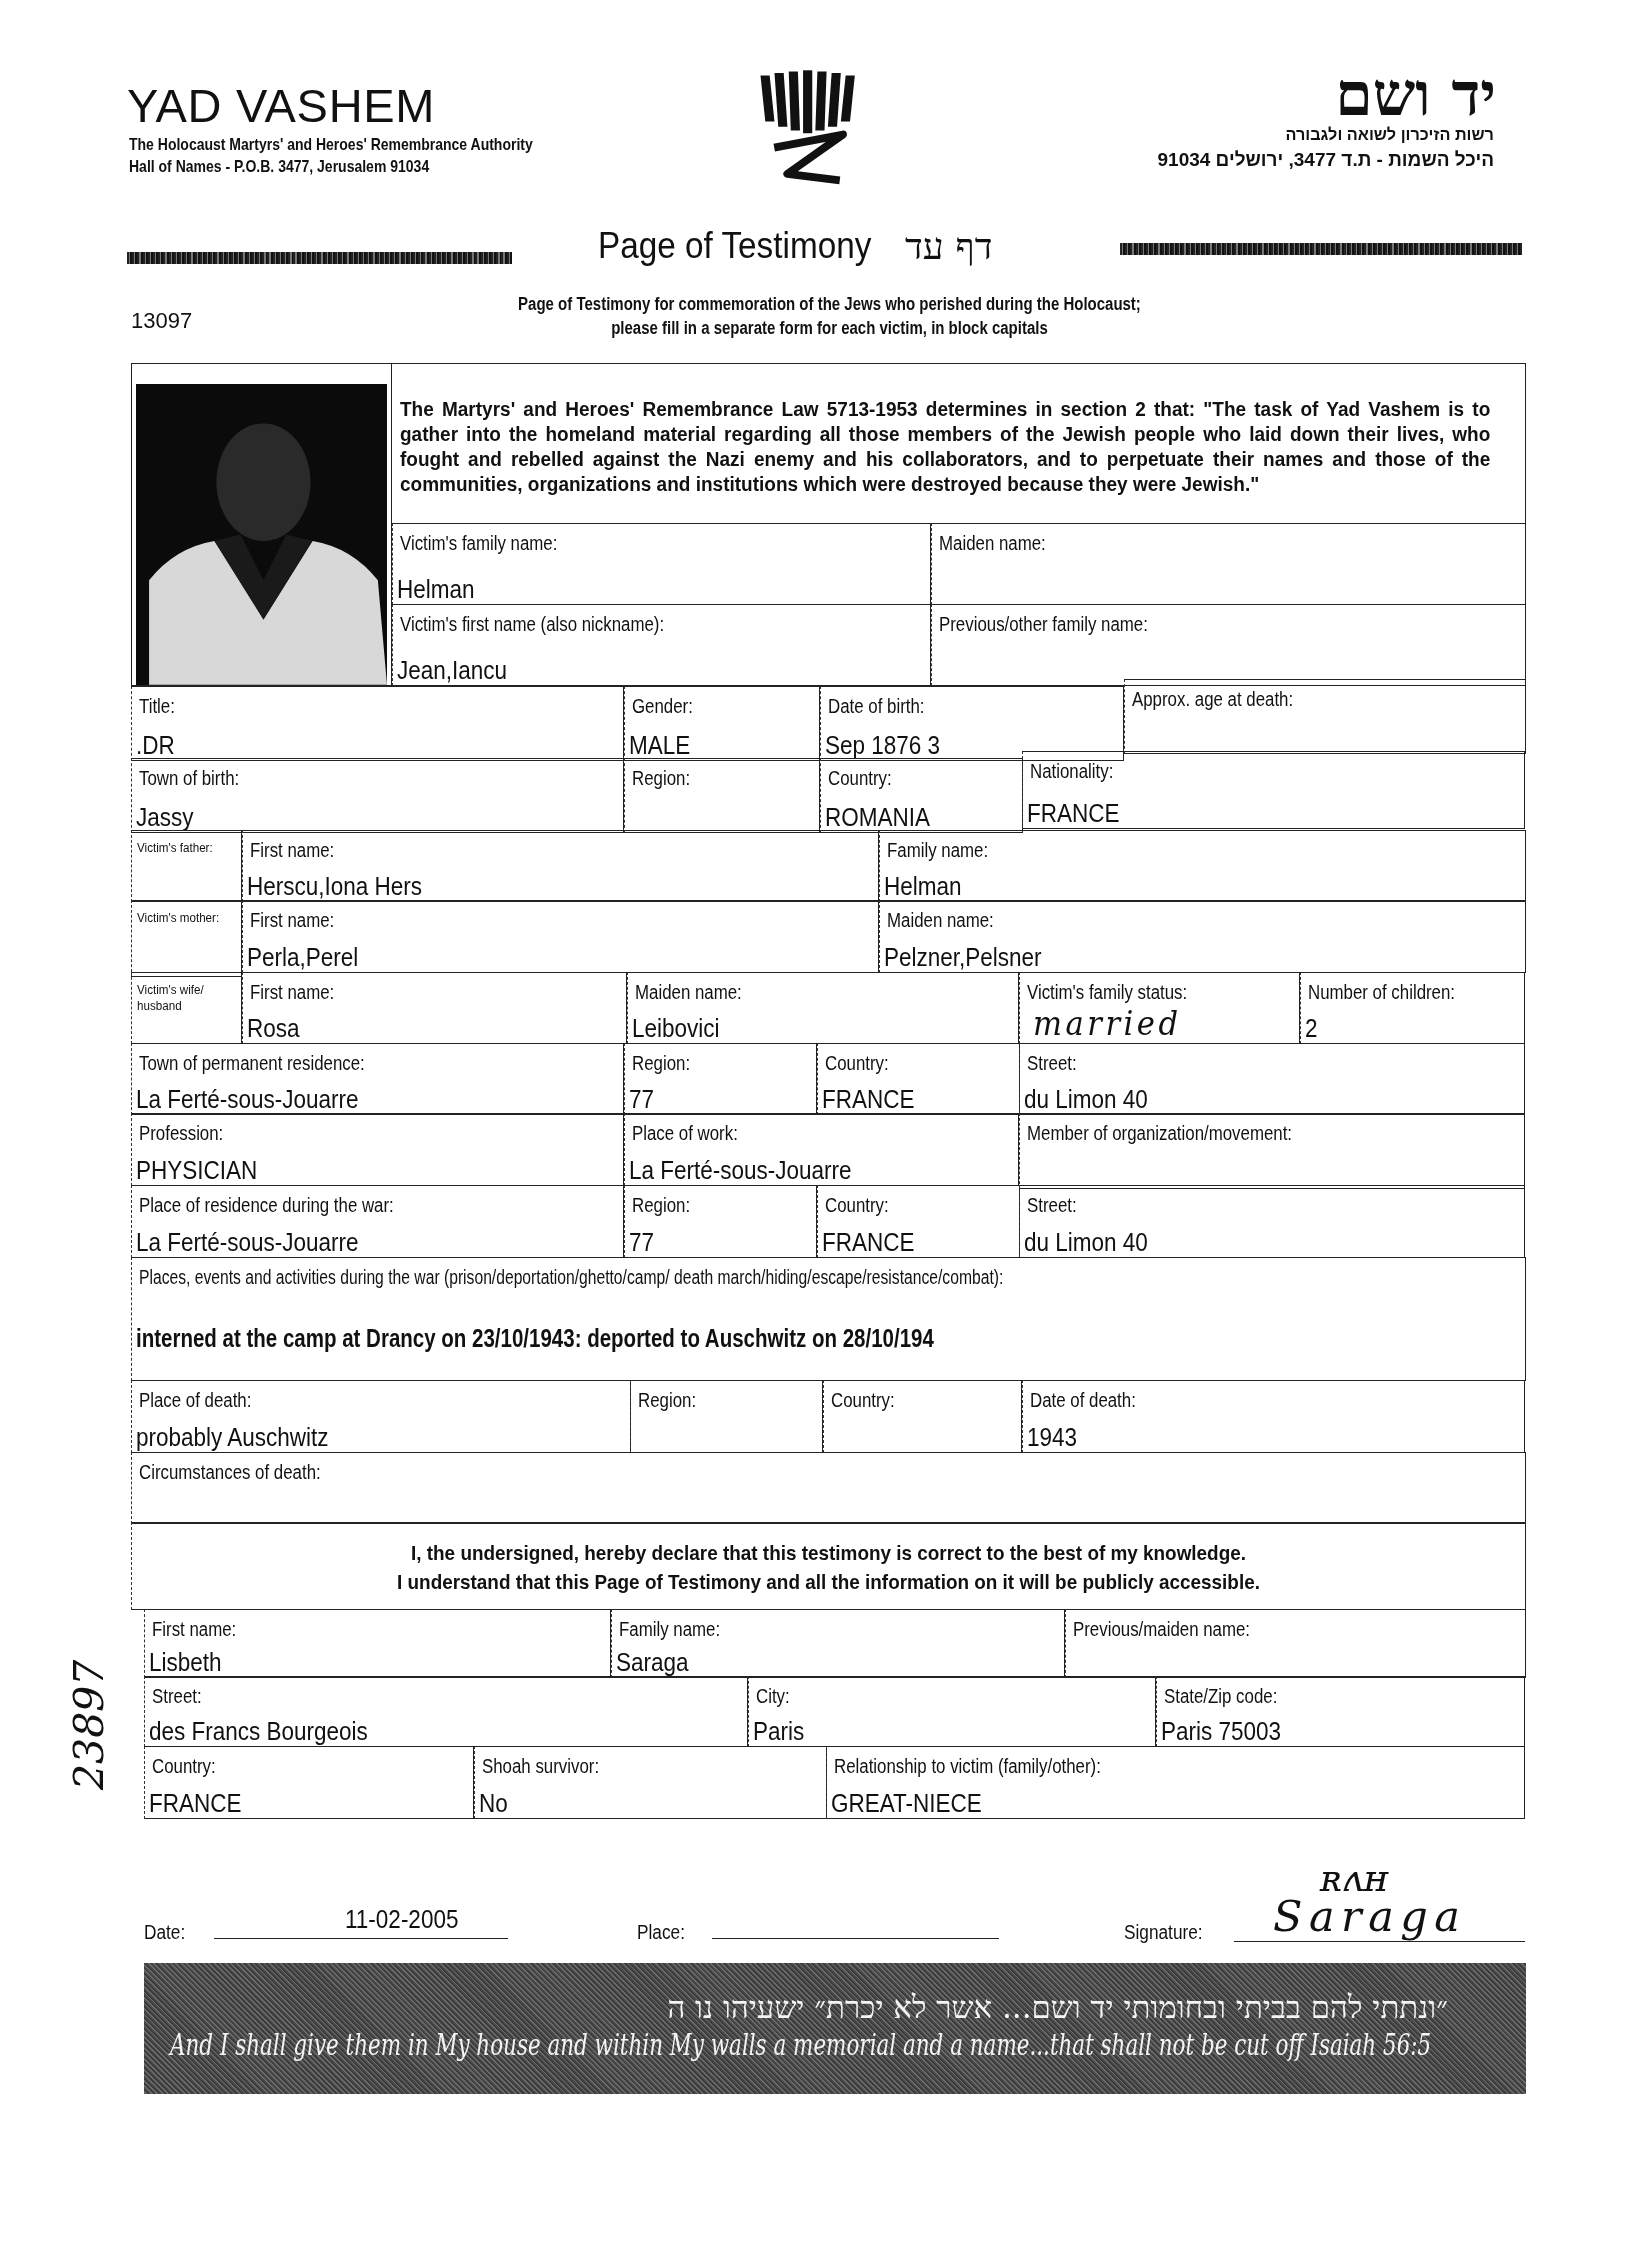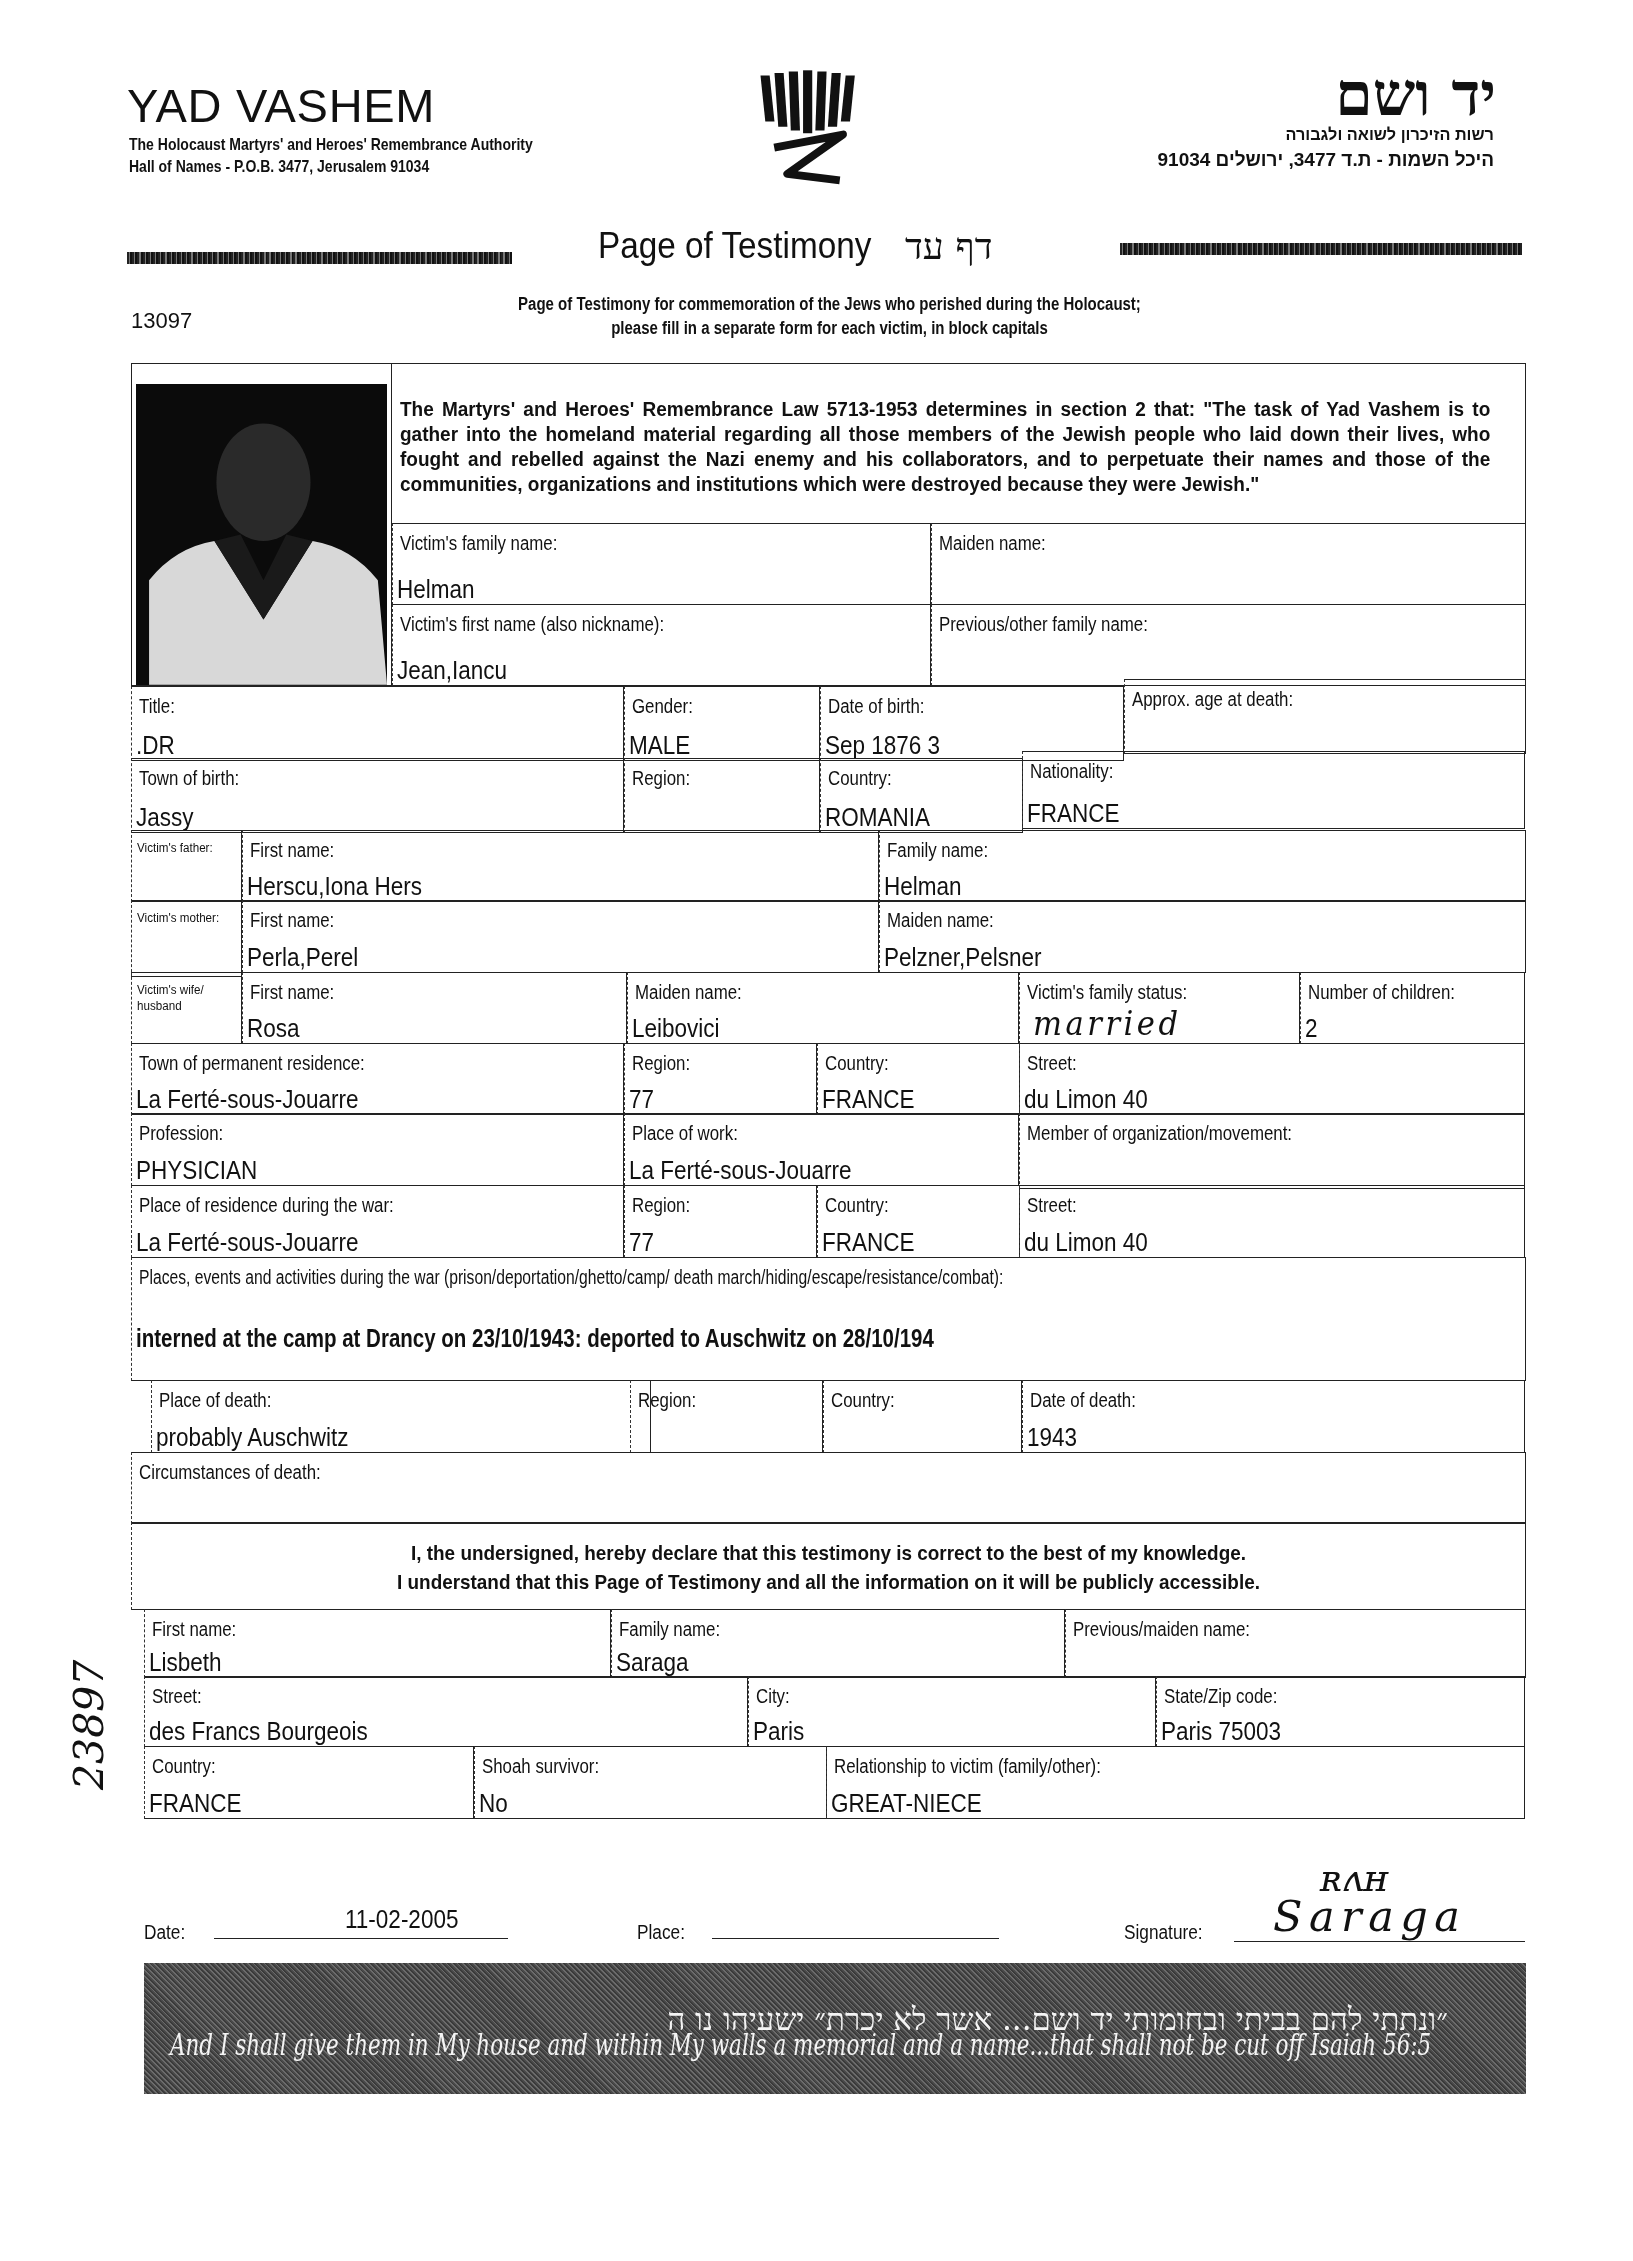--- a/index.html
+++ b/index.html
@@ -28,21 +28,21 @@
   .cell.dash { border-left:1.3px dashed #333; }
   .lbl { position:absolute; left:6.5px; top:7.8px; font-size:19.6px; white-space:nowrap; transform:scaleX(0.86); transform-origin:left top; }
   .val { position:absolute; left:3.9px; bottom:0px; font-size:25px; white-space:nowrap; transform:scaleX(0.9); transform-origin:left bottom; }
   .tiny { position:absolute; left:5.2px; top:9.1px; font-size:13.7px; line-height:15.7px; transform:scaleX(0.85); transform-origin:left top; }
   #law-text { left:400px; top:397px; width:1124px; font-size:19.6px; font-weight:bold; line-height:25px; text-align:justify; transform:scaleX(0.97); transform-origin:left top;}
   #photo { left:136px; top:384px; width:251px; height:301px; background:#111; overflow:hidden; }
   .declare { position:absolute; left:0; width:100%; text-align:center; font-size:21px; font-weight:bold; transform:scaleX(0.9); }
   .hand { font-family:"DejaVu Serif", serif; font-style:italic; }
   #footer-band { left:144px; top:1963px; width:1382px; height:131px;
      background:repeating-linear-gradient(45deg,#4a4a4a 0 1.3px,#6b6b6b 1.3px 2.6px,#3a3a3a 2.6px 3.9px); }
-  #footer-heb { position:absolute; right:78px; top:26px; font-size:31px; color:#f4f4f4; direction:rtl; font-family:"DejaVu Serif", serif; white-space:nowrap;margin-top:12px; }
+  #footer-heb { position:absolute; right:78px; top:26px; font-size:31px; color:#f4f4f4; direction:rtl; font-family:"DejaVu Serif", serif; white-space:nowrap; }
   #footer-eng { position:absolute; left:26px; top:65px; font-size:29px; color:#f4f4f4; font-family:"DejaVu Serif", serif; font-style:italic; white-space:nowrap; transform:scaleX(0.74); transform-origin:left top;}
   .uline { position:absolute; border-bottom:1.3px solid #222; }
 </style>
 </head>
 <body>
 
 <div class="abs" id="org-name">YAD VASHEM</div>
 <div class="abs" id="org-sub1">The Holocaust Martyrs' and Heroes' Remembrance Authority</div>
 <div class="abs" id="org-sub2">Hall of Names - P.O.B. 3477, Jerusalem 91034</div>
 
@@ -223,21 +223,21 @@
 <div class="cell dash" style="left:1019px;top:1185px;width:506px;height:73px;">
   <span class="lbl">Street:</span>
   <span class="val">du Limon 40</span>
 </div>
 
 <div class="cell dash" style="left:131px;top:1257px;width:1395px;height:124px;">
   <span class="lbl" style="transform:scaleX(0.8);">Places, events and activities during the war (prison/deportation/ghetto/camp/ death march/hiding/escape/resistance/combat):</span>
   <span class="val" style="bottom:27.4px;font-weight:bold;transform:scaleX(0.82);">interned at the camp at Drancy on 23/10/1943: deported to Auschwitz on 28/10/194</span>
 </div>
 
-<div class="cell dash" style="left:131px;top:1380px;width:500px;height:73px;margin-left:20px;">
+<div class="cell dash" style="left:131px;top:1380px;width:500px;height:73px;">
   <span class="lbl">Place of death:</span>
   <span class="val">probably Auschwitz</span>
 </div>
 <div class="cell dash" style="left:630px;top:1380px;width:193px;height:73px;">
   <span class="lbl">Region:</span>
   <span class="val"></span>
 </div>
 <div class="cell dash" style="left:823px;top:1380px;width:199px;height:73px;">
   <span class="lbl">Country:</span>
   <span class="val"></span>

